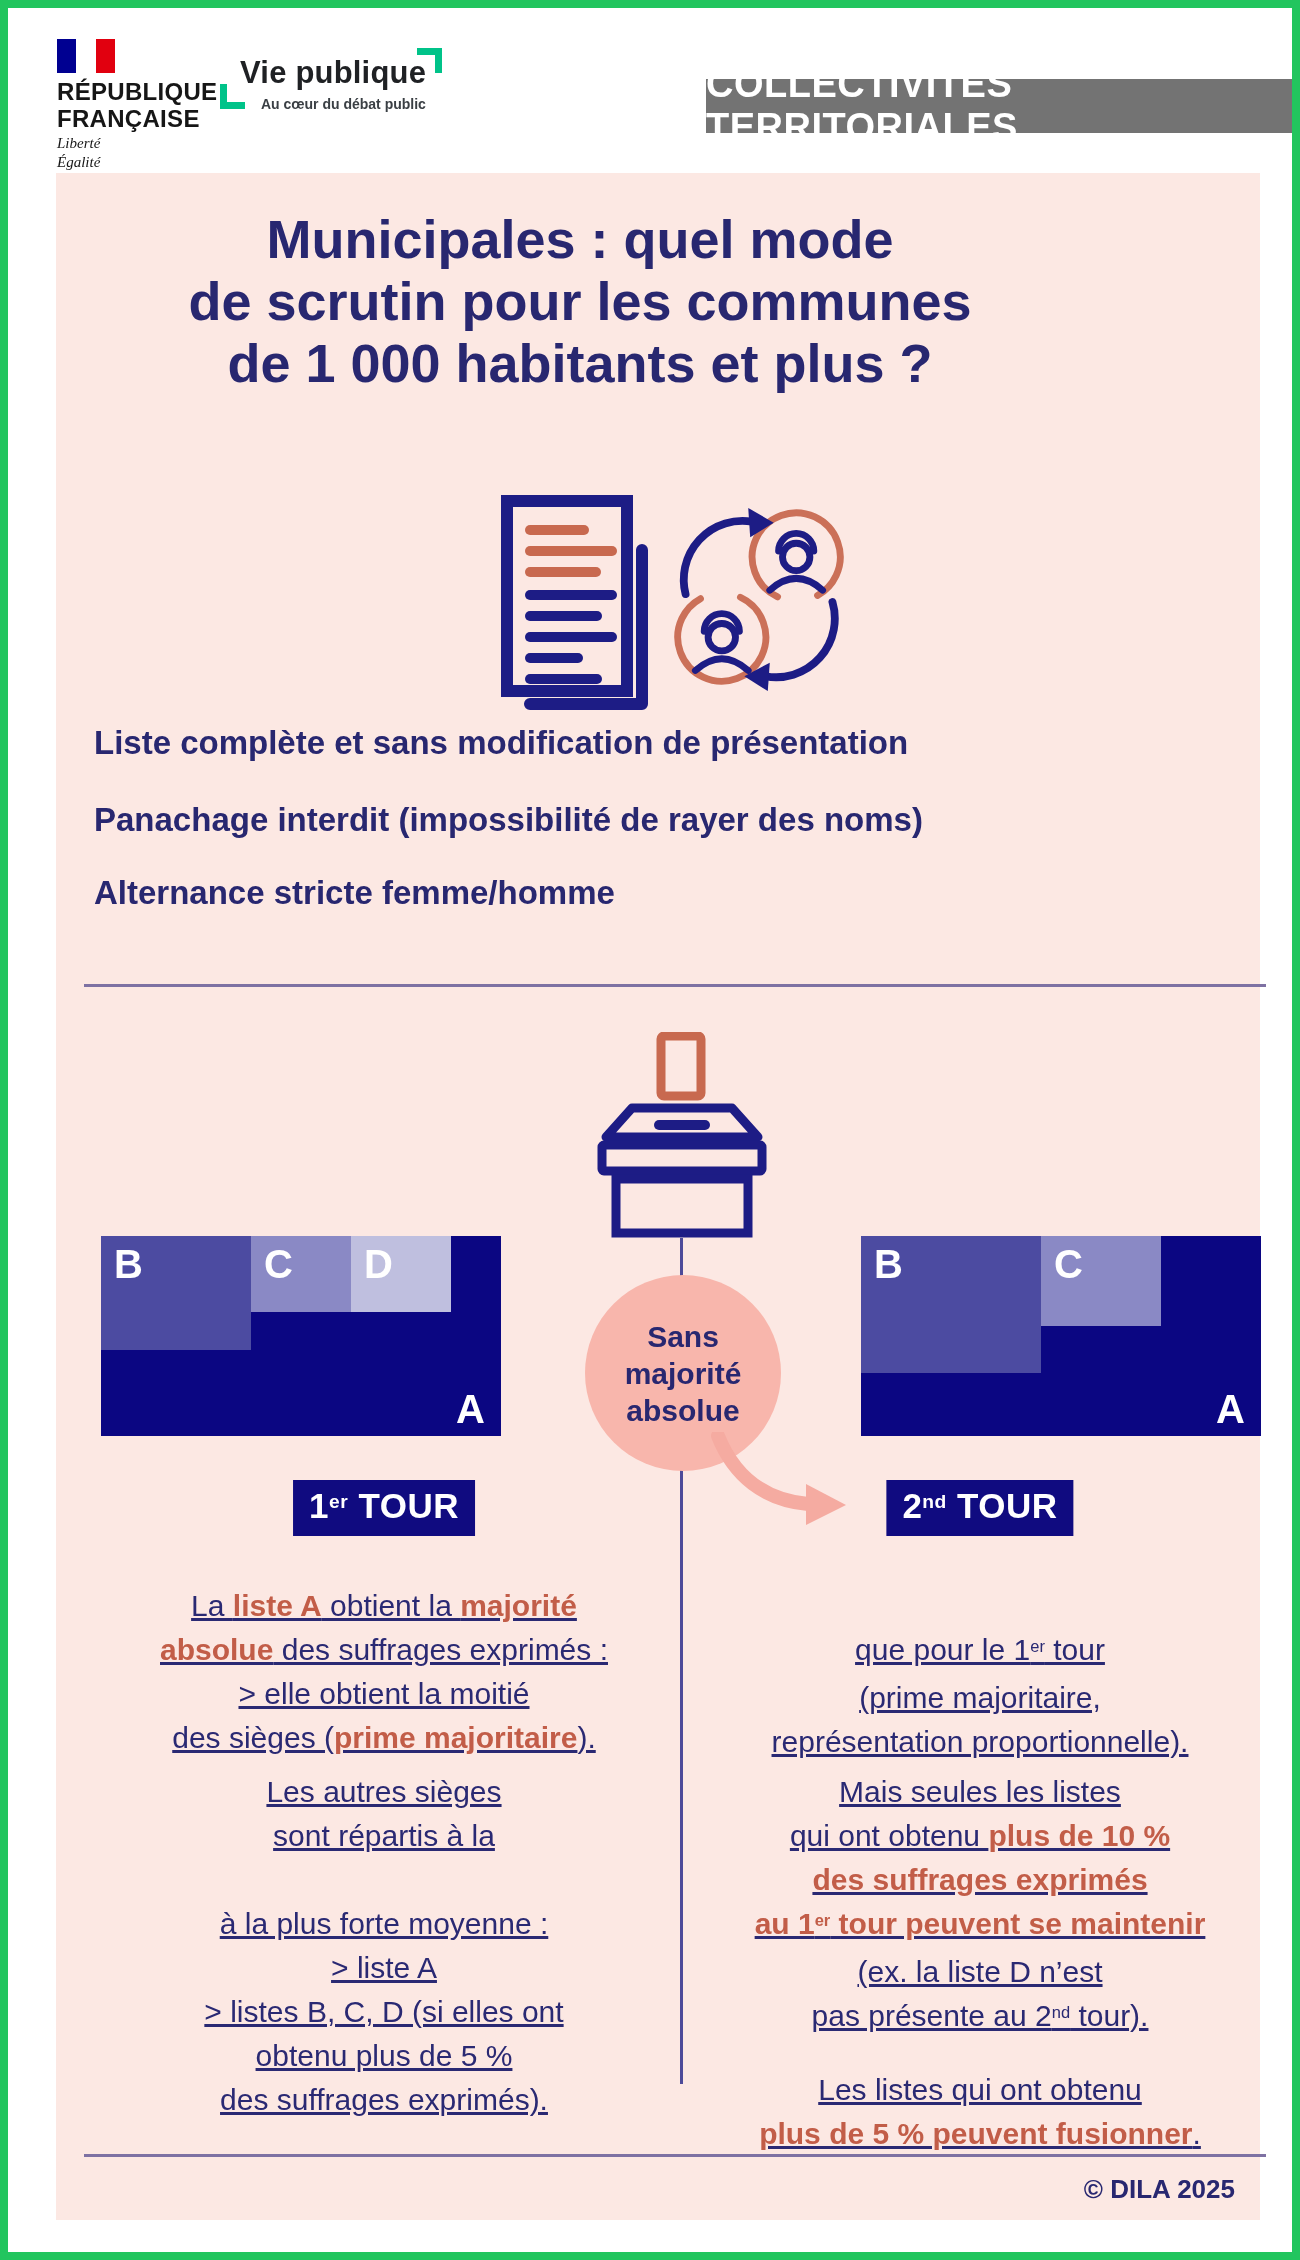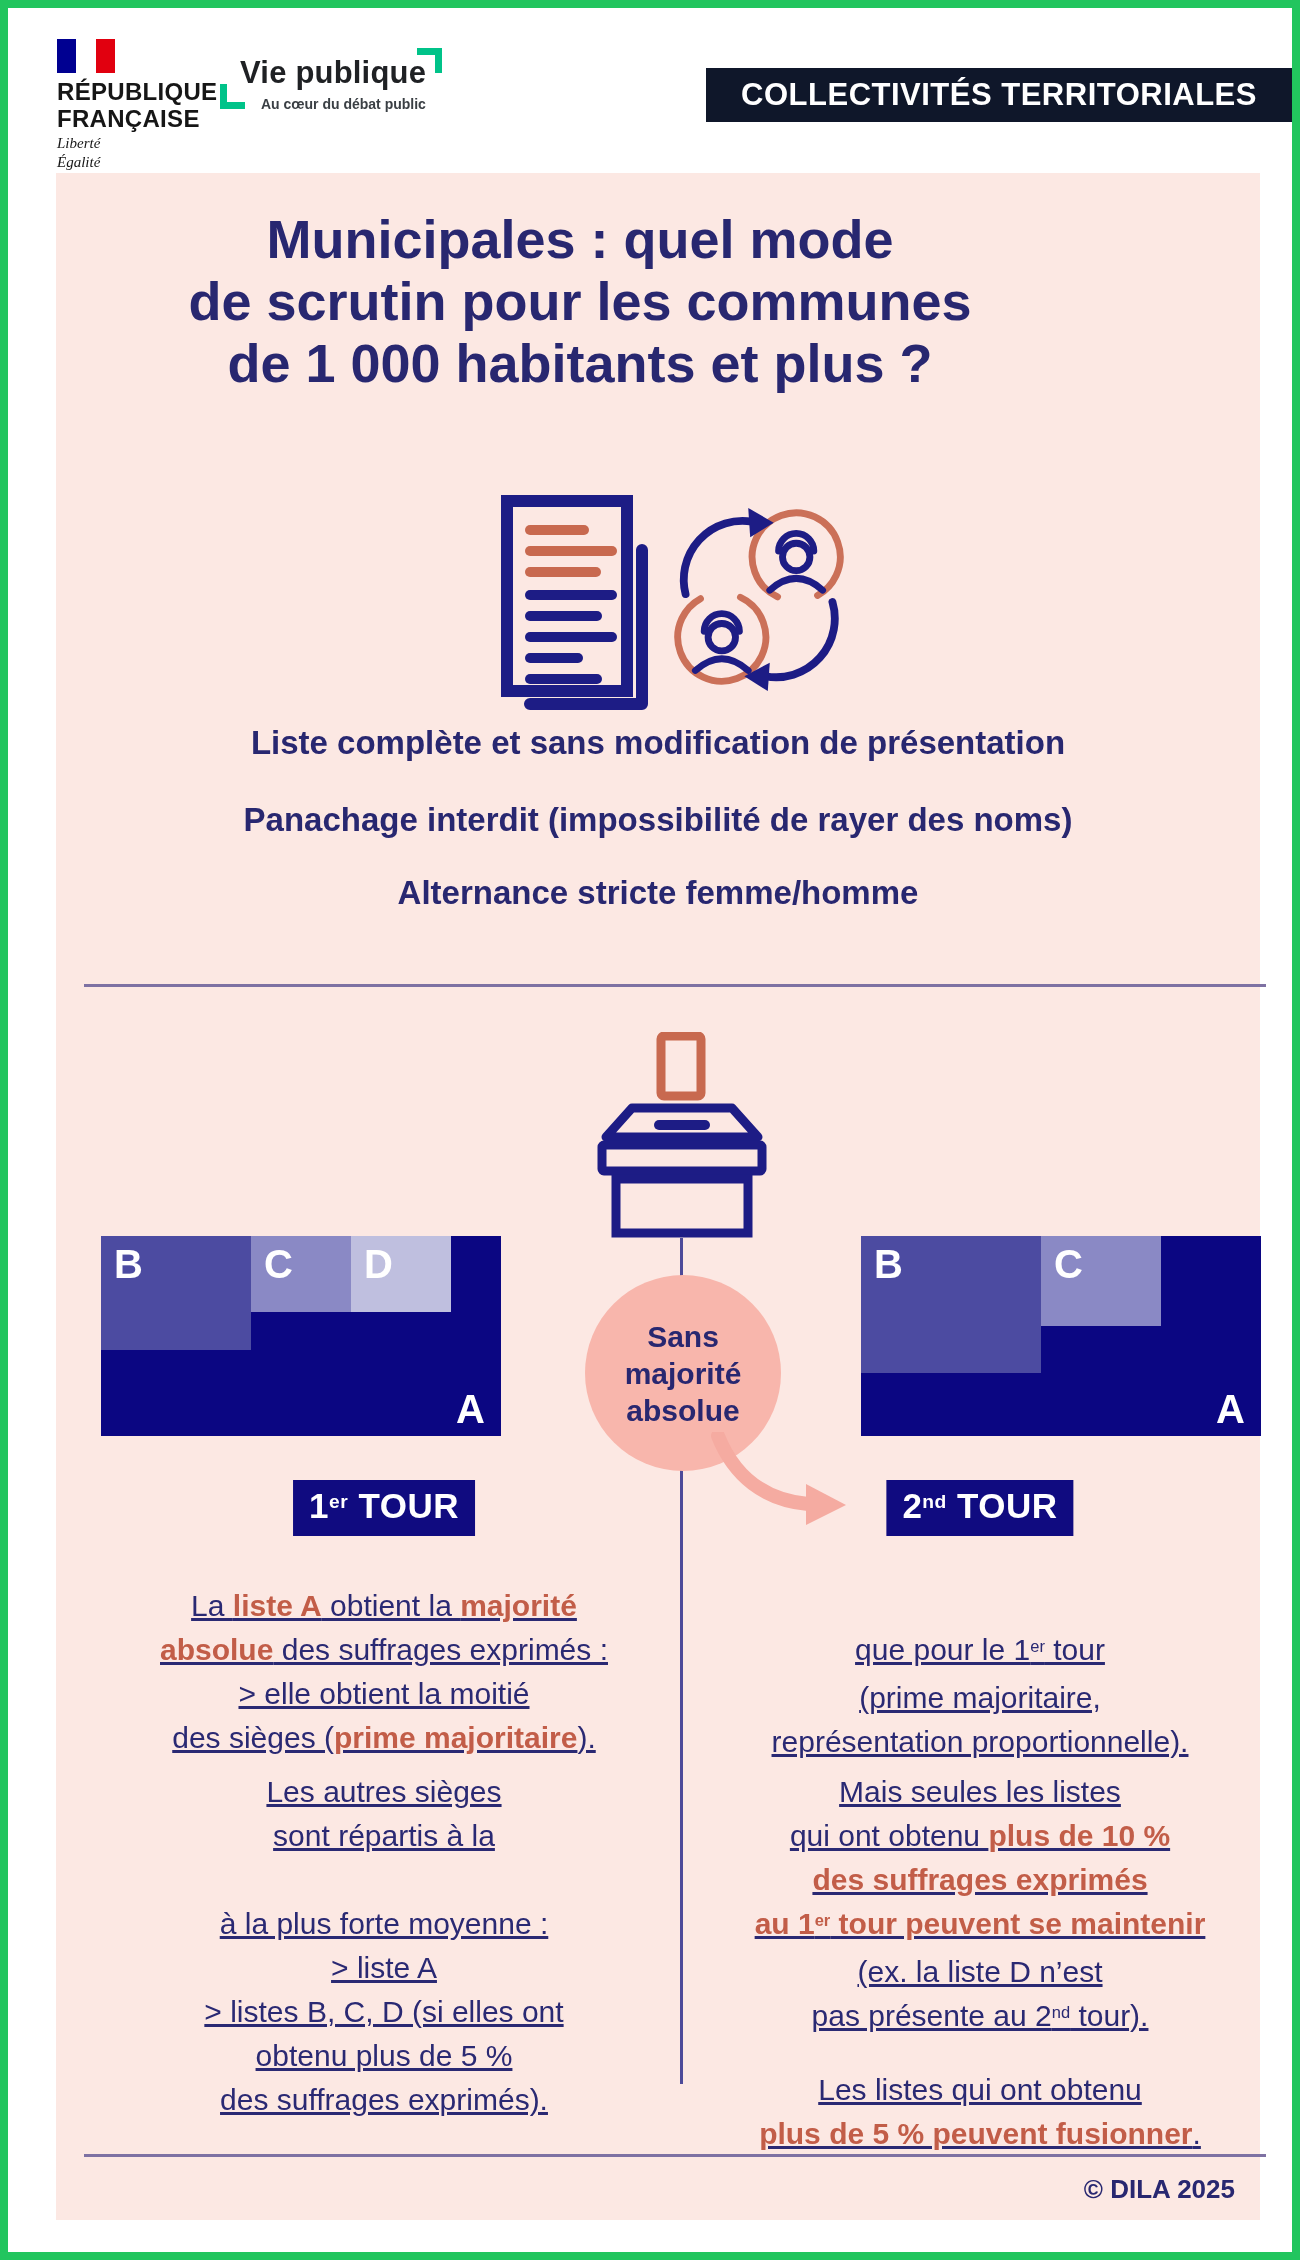--- a/index.html
+++ b/index.html
@@ -13,31 +13,31 @@
   .flag i{flex:1;}
   .fb{background:#000091}.fw{background:#ffffff}.fr{background:#e1000f}
   .rf-name{position:absolute;left:49px;top:70px;font-size:24px;line-height:27px;font-weight:800;color:#161616;letter-spacing:.3px;}
   .rf-motto{position:absolute;left:49px;top:126px;font-family:"Liberation Serif","DejaVu Serif",serif;font-style:italic;font-size:15px;line-height:19px;color:#161616;}
   .vp-title{position:absolute;left:232px;top:47px;font-size:31px;font-weight:800;color:#1f2124;letter-spacing:.2px;}
   .vp-tag{position:absolute;left:253px;top:88px;font-size:14px;font-weight:600;color:#3a3f44;}
   .brk{position:absolute;width:18px;height:18px;}
   .brk-bl{left:212px;top:76px;border-left:7px solid #00c389;border-bottom:7px solid #00c389;}
   .brk-tr{left:409px;top:40px;border-top:7px solid #00c389;border-right:7px solid #00c389;}
   .category-badge{
-    position:absolute;left:698px;right:0;top:60px;height:54px;background:#0f172a;
-    color:#fff;font-size:31px;font-weight:800;letter-spacing:.5px;
+    position:absolute;left:698px;right:0;top:71px;height:54px;background:#737373;
+    color:#fff;font-size:38px;font-weight:800;letter-spacing:.5px;
     display:flex;align-items:center;justify-content:center;
   }
   
   .panel{position:absolute;left:48px;top:165px;width:1204px;height:2047px;background:#fce8e3;}
   
   .title{position:absolute;left:48px;top:200px;width:1048px;text-align:center;
     font-size:54px;line-height:62px;font-weight:800;color:#282770;}
-  .feature{position:absolute;left:48px;width:1204px;text-align:center;
-    font-size:33px;font-weight:700;color:#282770;}
+  .feature{position:absolute;left:48px;width:1204px;
+    font-size:33px;font-weight:700;color:#282770;padding-left:38px;}
   .f1{top:716px}.f2{top:793px}.f3{top:866px}
   .divider{position:absolute;left:76px;width:1182px;height:3px;background:#7e71a3;}
   .d1{top:976px}.d2{top:2146px}
   
   .icon-doc{position:absolute;left:492px;top:486px;}
   .icon-swap{position:absolute;left:658px;top:490px;}
   .icon-ballot{position:absolute;left:583px;top:1024px;}
   .vline{position:absolute;left:672px;top:1230px;width:3px;height:846px;background:#4d4a99;}
   
   .chart{position:absolute;top:1228px;width:400px;height:200px;background:#0b0682;}

